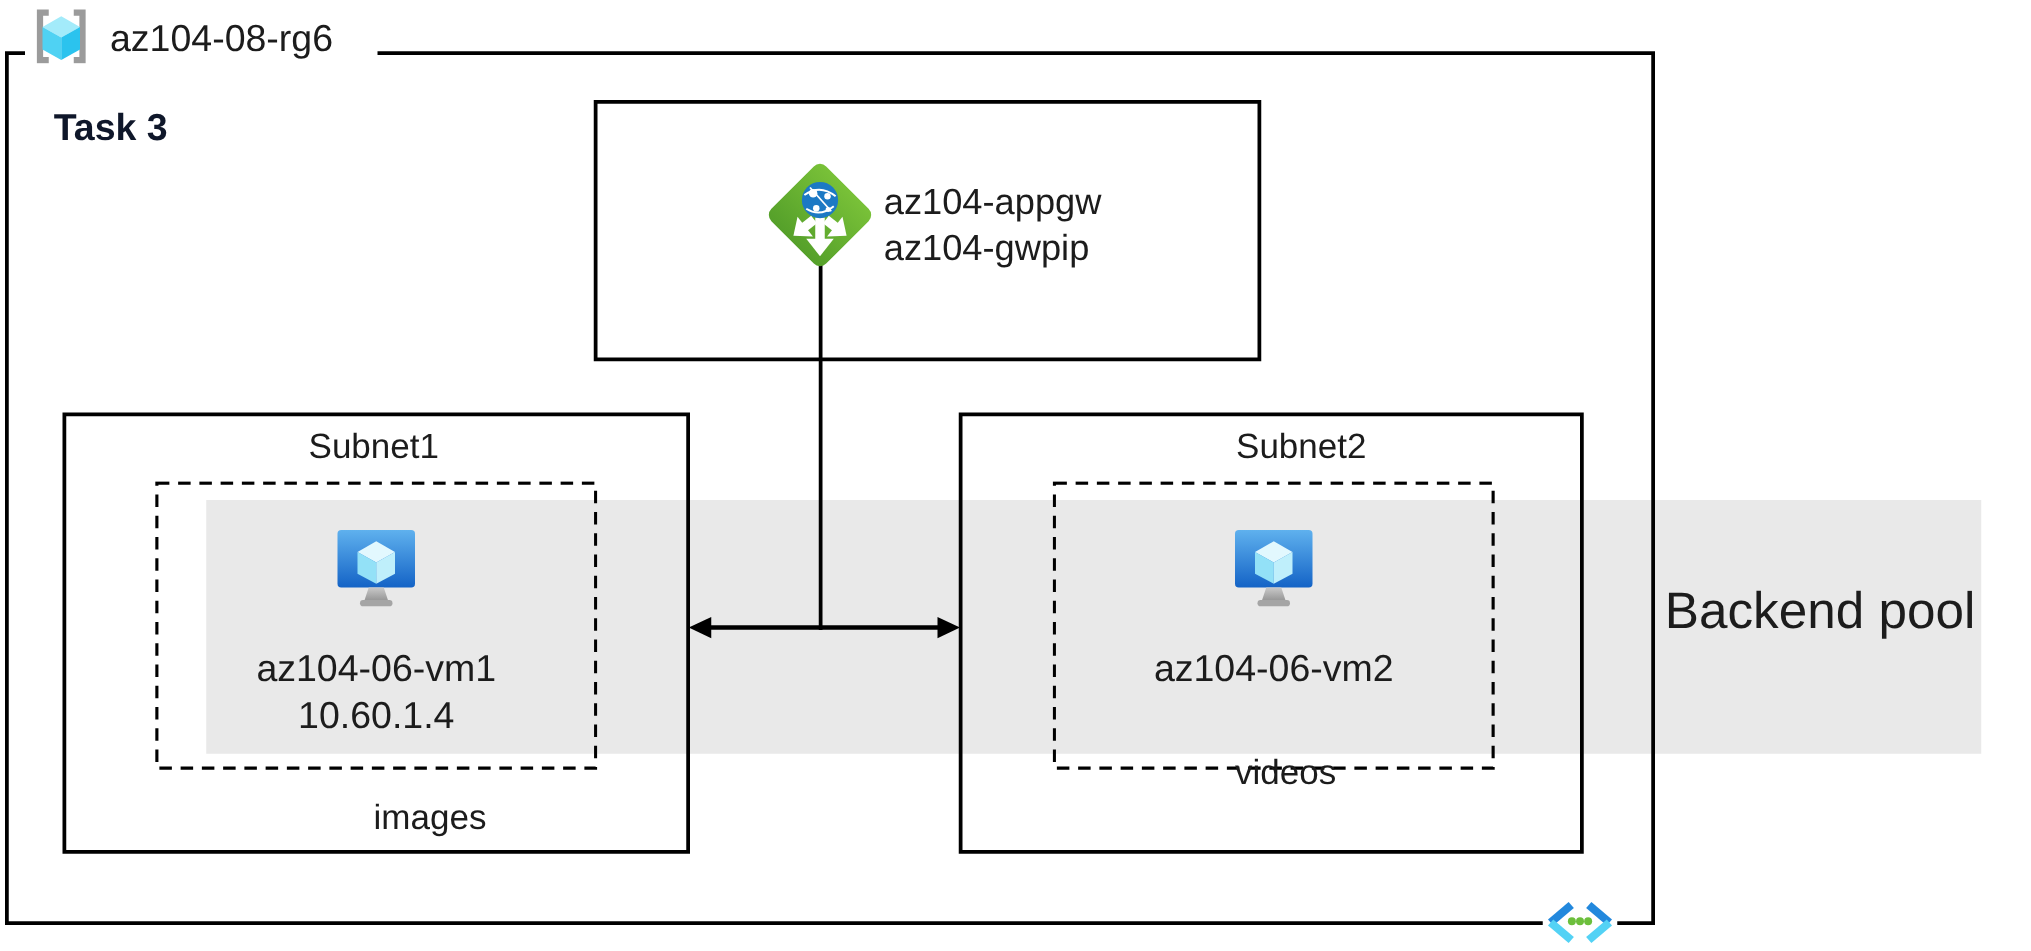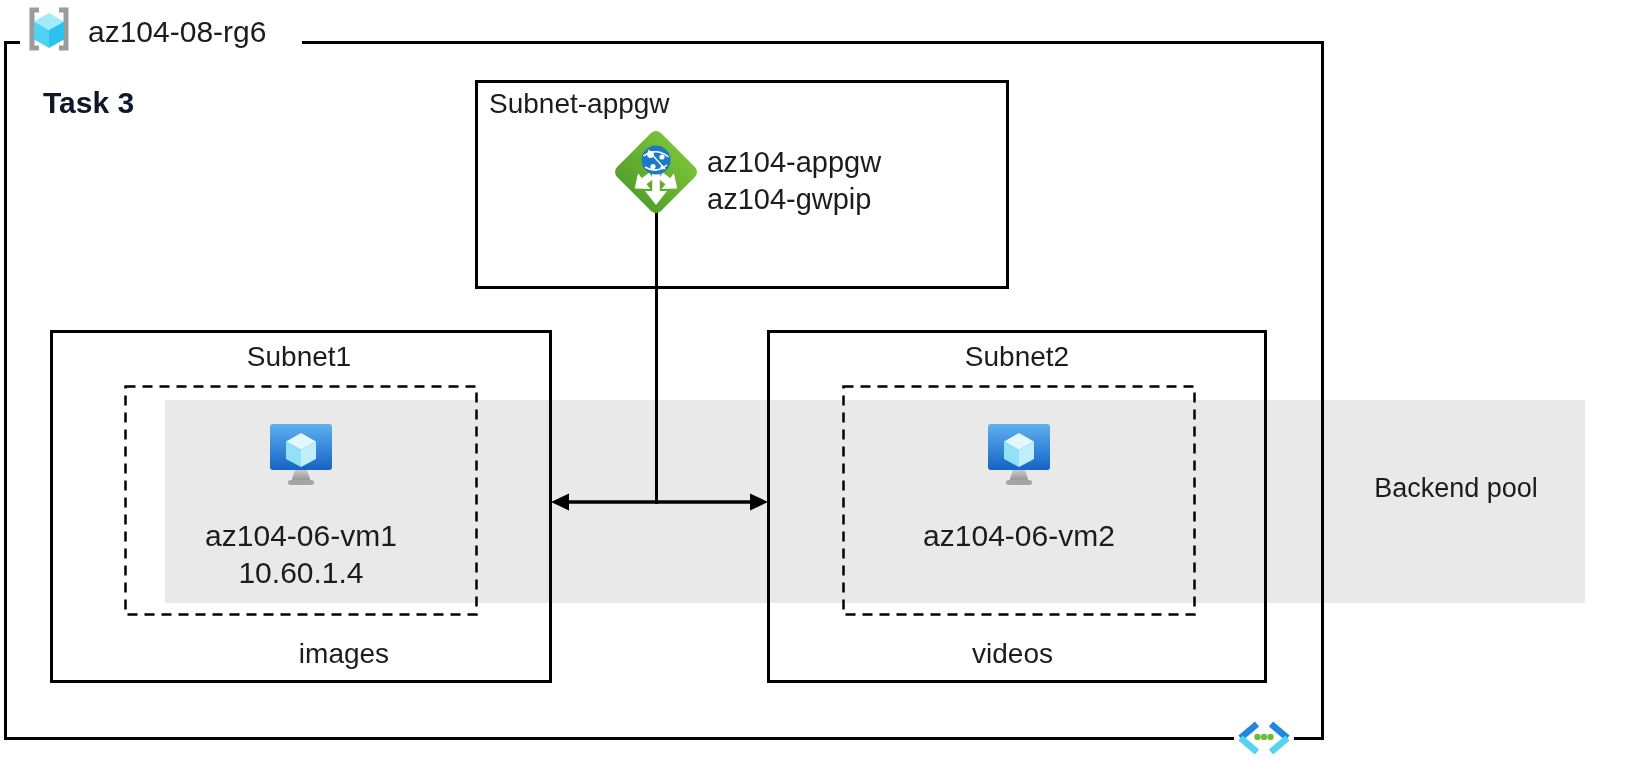--- a/index.html
+++ b/index.html
@@ -14,21 +14,21 @@
   .abs{position:absolute;}
   .label{font-size:28px;line-height:34px;white-space:nowrap;}
   .centered{text-align:center;}
   
   .band{
     left:165px;top:400px;width:1420px;height:203px;
     background:#e9e9e9;z-index:1;
   }
   .backend-label{
     left:1323px;top:468px;width:266px;
-    font-size:27px;line-height:40px;text-align:center;z-index:2;
+    font-size:41px;line-height:40px;text-align:center;z-index:2;
   }
   
   .rg-box{
     left:4px;top:41px;width:1320px;height:699px;
     border:3px solid #000;box-sizing:border-box;
     background:transparent;z-index:2;
   }
   .rg-gap{left:20px;top:37px;width:282px;height:11px;background:#fff;z-index:3;}
   .rg-title{left:88px;top:14px;font-size:30px;line-height:36px;z-index:4;}
   .task-label{left:43px;top:85px;font-size:30px;line-height:36px;font-weight:bold;color:#0f172a;z-index:4;}
@@ -40,26 +40,26 @@
   .appgw-box-label{left:489px;top:87px;z-index:4;}
   .appgw-lines{left:707px;top:144px;font-size:29px;line-height:37px;z-index:4;}
   
   .subnet-box{
     border:3px solid #000;box-sizing:border-box;
     background:transparent;z-index:2;
   }
   .subnet1-box{left:50px;top:330px;width:502px;height:353px;}
   .subnet2-box{left:767px;top:330px;width:500px;height:353px;}
   .subnet1-title{left:50px;top:340px;width:498px;z-index:4;}
-  .subnet2-title{left:767px;top:340px;width:500px;z-index:4;}
+  .subnet2-title{left:767px;top:340px;width:500px;z-index:4;padding-left:24px;}
   .vm-text{width:352px;top:517px;font-size:30px;line-height:37px;text-align:center;z-index:4;}
   .vm1-text{left:125px;}
   .vm2-text{left:843px;}
   .storage1-label{left:50px;top:637px;width:588px;z-index:4;}
-  .storage2-label{left:767px;top:637px;width:491px;z-index:4;}
+  .storage2-label{left:767px;top:601px;width:491px;z-index:4;padding-left:16px;}
   
   .v-line{left:655px;top:208px;width:3px;height:296px;background:#000;z-index:5;}
   .icon{z-index:6;}
   svg{display:block;}
 </style>
 </head>
 <body>
 
 <div id="canvas">
 
@@ -75,21 +75,20 @@
       <path d="M33,3 H40 V41 H33" fill="none" stroke="#9b9b9b" stroke-width="5"></path>
       <polygon points="23,6 38,14.5 23,23 8,14.5" fill="#a3ebfa"></polygon>
       <polygon points="8,14.5 23,23 23,41 8,32.5" fill="#4fd2f3"></polygon>
       <polygon points="23,23 38,14.5 38,32.5 23,41" fill="#2bc3ee"></polygon>
     </svg>
   </div>
   <div class="abs rg-title label">az104-08-rg6</div>
   <div class="abs task-label">Task 3</div>
 
   <div class="abs appgw-box"></div>
-  <div class="abs appgw-box-label label">Subnet-appgw</div>
 
   <div class="abs icon" style="left:610px;top:126px;">
     <svg width="92" height="92" viewBox="0 0 92 92">
       <defs>
         <linearGradient id="agGrad" x1="0" y1="0" x2="0" y2="1">
           <stop offset="0" stop-color="#79c138"></stop>
           <stop offset="1" stop-color="#55a02a"></stop>
         </linearGradient>
       </defs>
       <rect x="15" y="15" width="62" height="62" rx="7" transform="rotate(45 46 46)" fill="url(#agGrad)"></rect>

